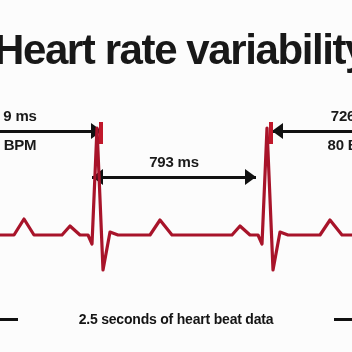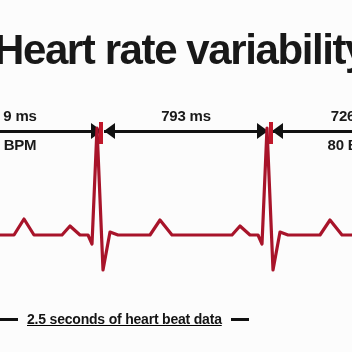--- a/index.html
+++ b/index.html
@@ -83,21 +83,21 @@
     white-space: nowrap;
     letter-spacing: -0.2px;
   }
   .span-label.ms   { top: 3px; }
   .span-label.bpm  { top: 32px; }
 
   
   .span-left  { left: -62px; width: 164px; }
   .span-left .span-label { text-align: center; }
 
-  .span-mid   { left: 104px; width: 164px; }
+  .span-mid   { left: 92px; width: 164px; margin-top: 46px; }
 
   
   .span-right { left: 272px; width: 142px; }
 
   
   .beat-tick {
     position: absolute;
     top: 122px;
     width: 4px;
     height: 22px;
@@ -122,22 +122,21 @@
 
   
   .caption {
     position: absolute;
     left: 0;
     top: 306px;
     width: 352px;
     height: 26px;
     display: flex;
     align-items: center;
-    justify-content: flex-start;
-    text-decoration: underline;
+    justify-content: space-between;
   }
   .caption-rule {
     height: 3px;
     background: #111;
     width: 18px;
     flex: 0 0 auto;
   }
   .caption-rule.left  { margin-right: 9px; }
   .caption-rule.right { margin-left: 9px; }
   .caption-text {

